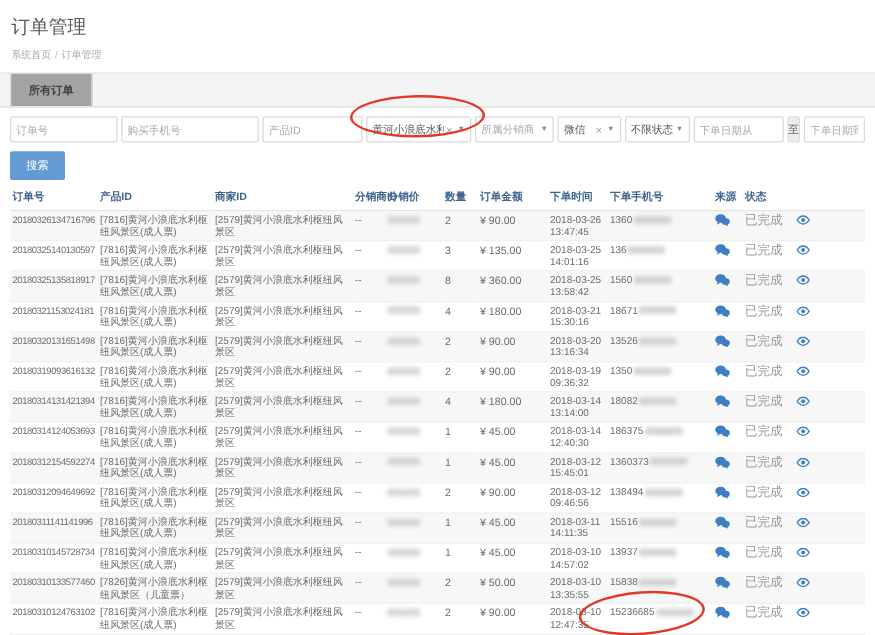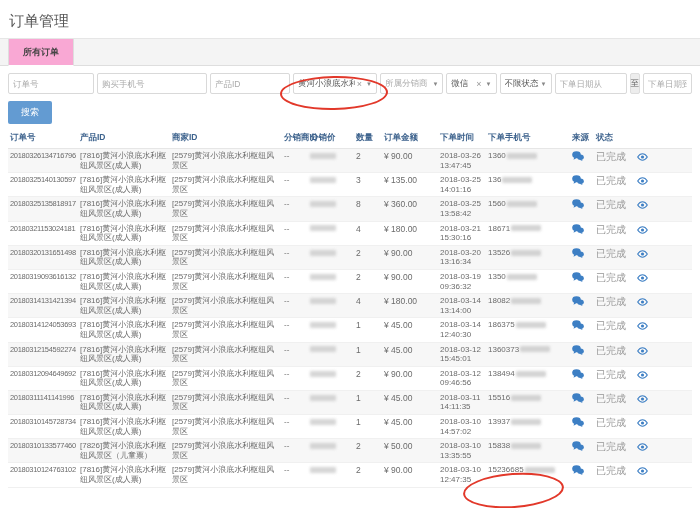--- a/index.html
+++ b/index.html
@@ -6,21 +6,21 @@
   body{width:700px;height:508px;position:relative;overflow:hidden;background:#fff;
        font-family:"Liberation Sans","DejaVu Sans",sans-serif;color:#555;}
   .page-head{padding:10px 10px 0 9px;}
   .page-title{font-size:15px;font-weight:400;color:#565656;margin:2px 0 7px 0;}
   .breadcrumb{font-size:8px;color:#a9a9a9;margin-bottom:9px;}
   .breadcrumb .sep{margin:0 3px;color:#bbb;}
   
   .tabbar{height:26px;background:#f4f4f4;border-top:1px solid #e6e6e6;border-bottom:1px solid #dedede;
           display:flex;align-items:stretch;padding-left:8px;}
   .tab{font-size:9px;color:#8a8a8a;padding:0 14px;line-height:26px;cursor:pointer;}
-  .tab.active{background:#f9a8d4;color:#444;border-left:1px solid #dedede;border-right:1px solid #dedede;
+  .tab.active{background:#a3a3a3;color:#444;border-left:1px solid #dedede;border-right:1px solid #dedede;
               margin-bottom:-1px;border-bottom:1px solid #fff;font-weight:bold;}
   
   .panel{padding:7px 8px 0 8px;}
   .filters{display:flex;gap:3px;margin-bottom:6px;}
   .f-input,.f-select{height:21px;border:1px solid #d9d9d9;border-radius:2px;background:#fff;
           font-size:8.5px;color:#555;box-sizing:border-box;font-family:"Liberation Sans","DejaVu Sans",sans-serif;}
   .f-input{padding:0 4px;}
   .f-input::placeholder{color:#aaa;}
   .f-select{display:flex;align-items:center;padding:0 4px;}
   .f-select .val{flex:1;white-space:nowrap;overflow:hidden;}
@@ -51,20 +51,23 @@
   
   .annot{position:absolute;border:2px solid #e2382a;border-radius:50%;pointer-events:none;}
   .annot-top{left:280px;top:76px;width:104px;height:30px;transform:rotate(-1deg);}
   .annot-bottom{left:463px;top:473px;width:97px;height:31px;transform:rotate(-4deg);}
 </style>
 </head>
 <body>
 
 <div class="page-head">
   <div class="page-title">订单管理</div>
+  <div class="breadcrumb">
+    <span>系统首页</span><span class="sep">/</span><span>订单管理</span>
+  </div>
 </div>
 
 <div class="tabbar">
   <div class="tab active">所有订单</div>
 </div>
 
 <div class="panel">
   <div class="filters">
     <input class="f-input" style="width: 86px;" placeholder="订单号">
     <input class="f-input" style="width: 110px;" placeholder="购买手机号">

